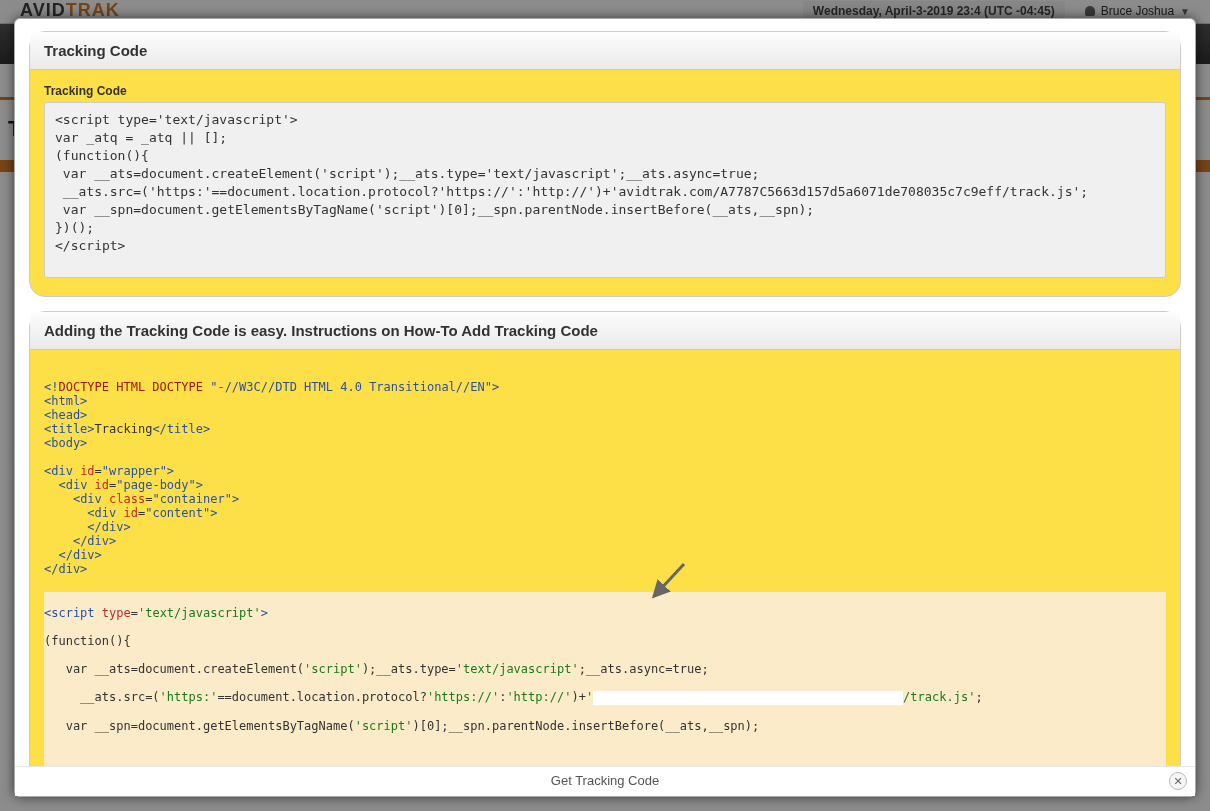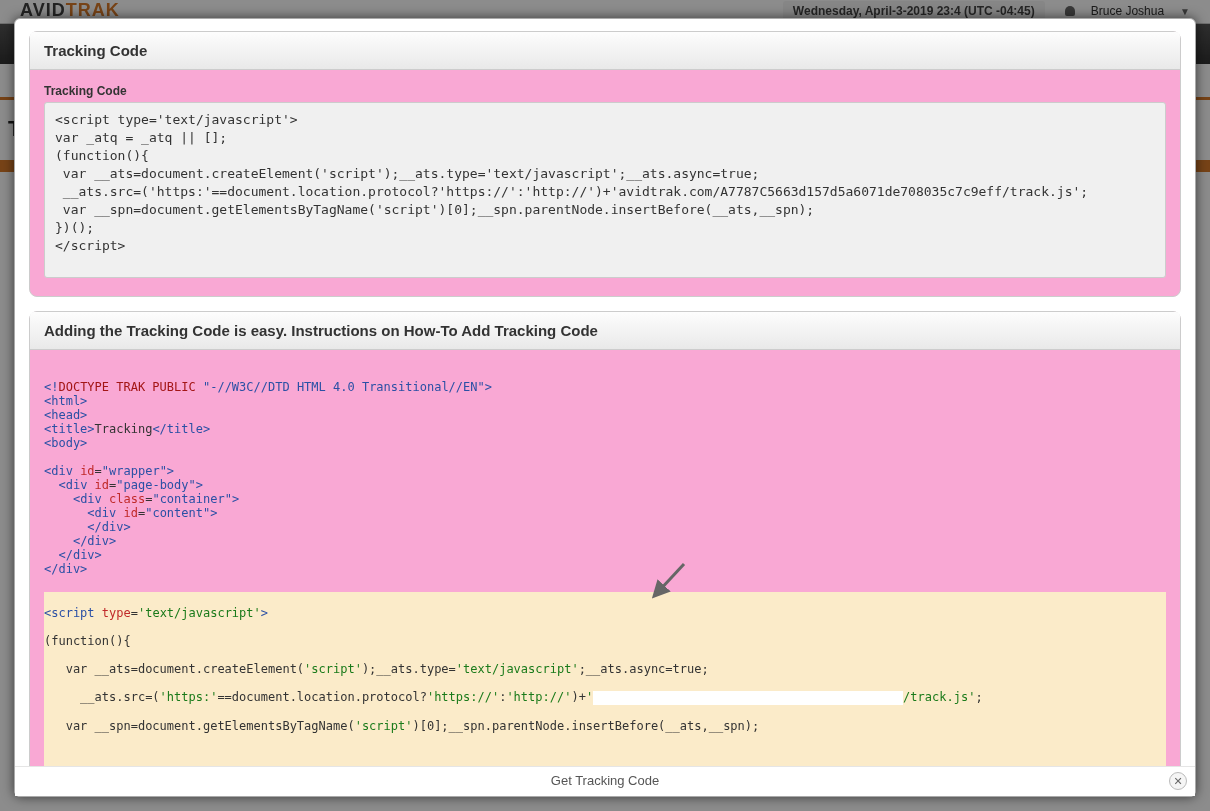--- a/index.html
+++ b/index.html
@@ -6,35 +6,35 @@
   html, body { width: 1210px; height: 811px; overflow: hidden; font-family: Arial, Helvetica, sans-serif; }
   body { position: relative; background: #f5f5f5; }
 
   
   .bg-page { position: absolute; inset: 0; background: #fff; }
   .bg-topbar { height: 24px; background: #fff; border-bottom: 1px solid #ccc; padding: 2px 20px; display: flex; justify-content: space-between; align-items: flex-end; font-size: 12px; color: #333; }
   .bg-topbar .logo { font-size: 18px; font-weight: bold; color: #404040; letter-spacing: 1px; }
   .bg-topbar .logo .orange { color: #d97a2a; }
   .bg-topbar .right { display: flex; gap: 20px; align-items: center; }
   .bg-date { background: #f5f5f5; border-radius: 3px; padding: 3px 10px; font-weight: bold; color: #444; }
-  .bg-user { display: flex; align-items: center; gap: 16px; color: #333; }
+  .bg-user { display: flex; align-items: center; gap: 6px; color: #333; }
   .bg-navbar { height: 40px; background: linear-gradient(#555,#333); }
   .bg-subbar { height: 36px; background: #fff; border-bottom: 3px solid #d97a2a; }
   .bg-tab { height: 60px; background: #fff; padding-left: 8px; padding-top: 16px; font-size: 22px; font-weight: bold; color: #222; }
   .bg-orange { height: 12px; background: #d97a2a; }
 
   
   .overlay-dim { position: absolute; inset: 0; background: rgba(0,0,0,0.45); }
 
   
   .modal { position: absolute; left: 14px; top: 18px; right: 14px; bottom: 14px; background: #fff; border: 1px solid #aaa; border-radius: 6px; box-shadow: 0 0 12px rgba(0,0,0,0.6); display: flex; flex-direction: column; }
   .modal-scroll { flex: 1; overflow-y: scroll; padding: 0; }
   .modal-inner { padding: 12px 14px 0 14px; }
 
-  .panel { border: 1px solid #ccc; border-radius: 8px; margin-bottom: 14px; background: #f9a8d4; }
+  .panel { border: 1px solid #ccc; border-radius: 16px; margin-bottom: 14px; background: #fde047; }
   .panel-header { background: linear-gradient(#fdfdfd,#e9e9e9); border-bottom: 1px solid #ccc; border-radius: 4px 4px 0 0; padding: 10px 14px; font-size: 15px; font-weight: bold; color: #333; }
   .panel-body { padding: 14px; }
 
   .label-sm { font-size: 12px; font-weight: bold; color: #333; margin-bottom: 4px; display: block; }
   textarea.code-area { width: 100%; height: 176px; background: #f0f0f0; border: 1px solid #ccc; border-radius: 3px; padding: 8px 10px; font-family: "DejaVu Sans Mono","Menlo","Consolas",monospace; font-size: 13px; line-height: 18px; color: #333; resize: none; white-space: pre; overflow: auto; }
 
   
   .code-illustration { position: relative; font-family: "DejaVu Sans Mono","Menlo","Consolas",monospace; font-size: 12px; line-height: 14px; color: #333; padding: 16px 0 0 0; }
   .code-illustration .cl { white-space: pre; }
   .ct { color: #2a50a5; } 
@@ -102,21 +102,21 @@
  var __spn=document.getElementsByTagName('script')[0];__spn.parentNode.insertBefore(__ats,__spn);
 })();
 &lt;/script&gt;</textarea>
         </div>
       </div>
 
       <div class="panel">
         <div class="panel-header">Adding the Tracking Code is easy. Instructions on How-To Add Tracking Code</div>
         <div class="panel-body">
           <div class="code-illustration">
-<div class="cl"><span class="ct">&lt;!</span><span class="ck">DOCTYPE TRAK PUBLIC</span> <span class="cs">"-//W3C//DTD HTML 4.0 Transitional//EN"</span><span class="ct">&gt;</span></div>
+<div class="cl"><span class="ct">&lt;!</span><span class="ck">DOCTYPE HTML DOCTYPE</span> <span class="cs">"-//W3C//DTD HTML 4.0 Transitional//EN"</span><span class="ct">&gt;</span></div>
 <div class="cl"><span class="ct">&lt;html&gt;</span></div>
 <div class="cl"><span class="ct">&lt;head&gt;</span></div>
 <div class="cl"><span class="ct">&lt;title&gt;</span><span class="cc">Tracking</span><span class="ct">&lt;/title&gt;</span></div>
 <div class="cl"><span class="ct">&lt;body&gt;</span></div>
 <div class="cl">&nbsp;</div>
 <div class="cl"><span class="ct">&lt;div</span> <span class="ca">id</span>=<span class="cs">"wrapper"</span><span class="ct">&gt;</span></div>
 <div class="cl">  <span class="ct">&lt;div</span> <span class="ca">id</span>=<span class="cs">"page-body"</span><span class="ct">&gt;</span></div>
 <div class="cl">    <span class="ct">&lt;div</span> <span class="ca">class</span>=<span class="cs">"container"</span><span class="ct">&gt;</span></div>
 <div class="cl">      <span class="ct">&lt;div</span> <span class="ca">id</span>=<span class="cs">"content"</span><span class="ct">&gt;</span></div>
 <div class="cl">      <span class="ct">&lt;/div&gt;</span></div>

